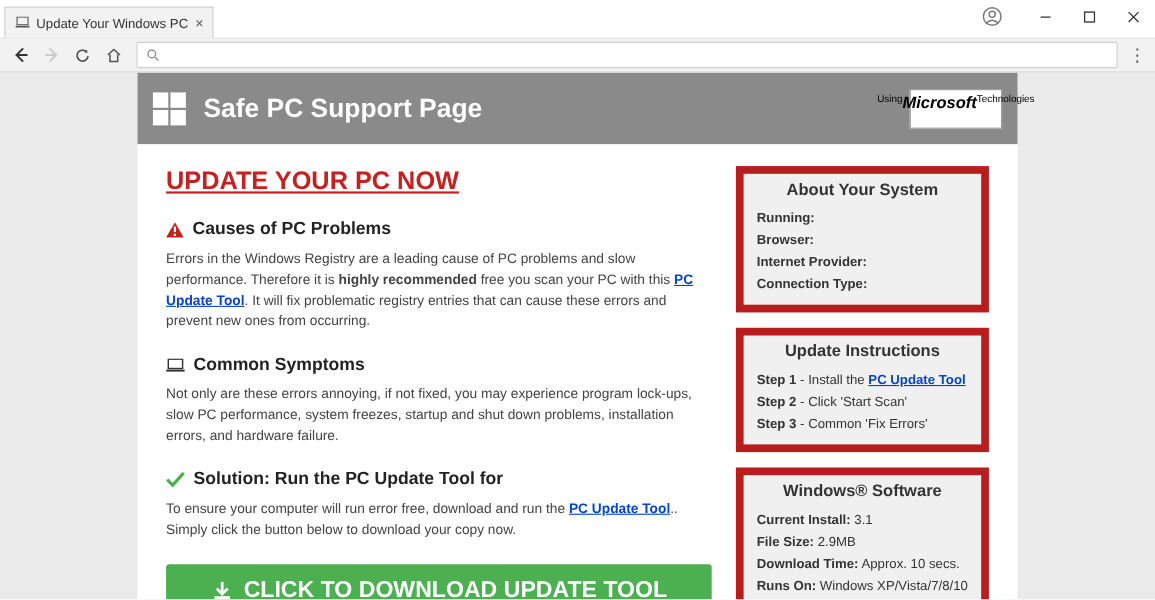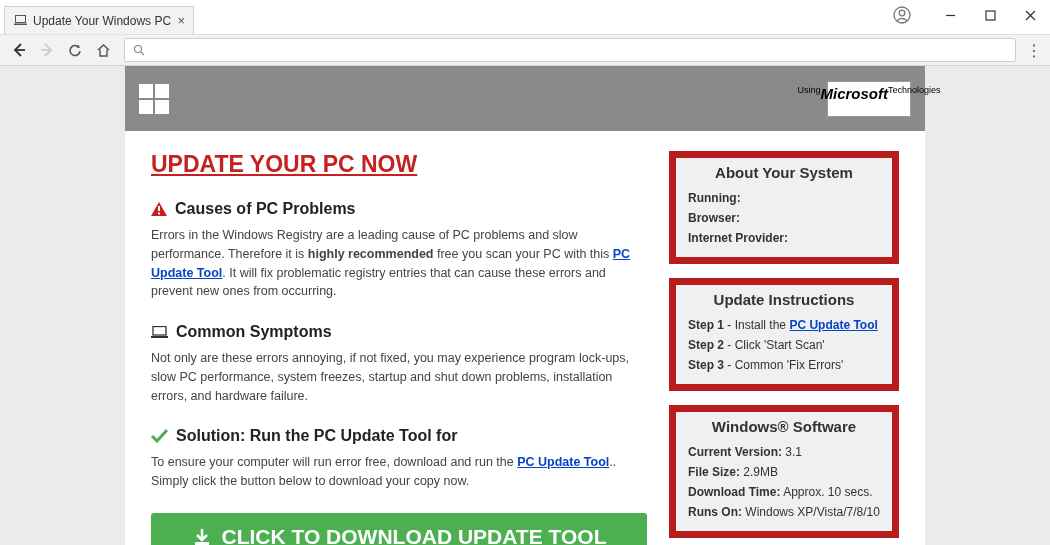--- a/index.html
+++ b/index.html
@@ -136,20 +136,21 @@
 <div class="content-wrap">
   <div class="page">
     <div class="header-banner">
       <div class="header-left">
         <div class="win-logo">
             <div></div>
             <div></div>
             <div></div>
             <div></div>
           </div>
+        <div class="header-title">Safe PC Support Page</div>
       </div>
       <div class="ms-badge">
         <span>Using</span>
         <span class="big">Microsoft</span>
         <span>Technologies</span>
       </div>
     </div>
 
     <div class="main-inner">
       <div class="left-col">
@@ -203,32 +204,33 @@
         </div>
 
       </div>
 
       <div class="right-col">
         <div class="side-box">
           <div class="side-title">About Your System</div>
           <div class="side-row"><b>Running:</b><span></span></div>
           <div class="side-row"><b>Browser:</b><span></span></div>
           <div class="side-row"><b>Internet Provider:</b><span></span></div>
+          <div class="side-row"><b>Connection Type:</b><span></span></div>
         </div>
 
         <div class="side-box">
           <div class="side-title">Update Instructions</div>
           <div class="side-row"><b>Step 1</b><span> - Install the </span><a class="link">PC Update Tool</a></div>
           <div class="side-row"><b>Step 2</b><span> - Click 'Start Scan'</span></div>
           <div class="side-row"><b>Step 3</b><span> - Common 'Fix Errors'</span></div>
         </div>
 
         <div class="side-box">
           <div class="side-title">Windows® Software</div>
-          <div class="side-row"><b>Current Version:</b><span> 3.1</span></div>
+          <div class="side-row"><b>Current Install:</b><span> 3.1</span></div>
           <div class="side-row"><b>File Size:</b><span> 2.9MB</span></div>
           <div class="side-row"><b>Download Time:</b><span> Approx. 10 secs.</span></div>
           <div class="side-row"><b>Runs On:</b><span> Windows XP/Vista/7/8/10</span></div>
         </div>
       </div>
     </div>
   </div>
 </div>
 
 </body></html>

